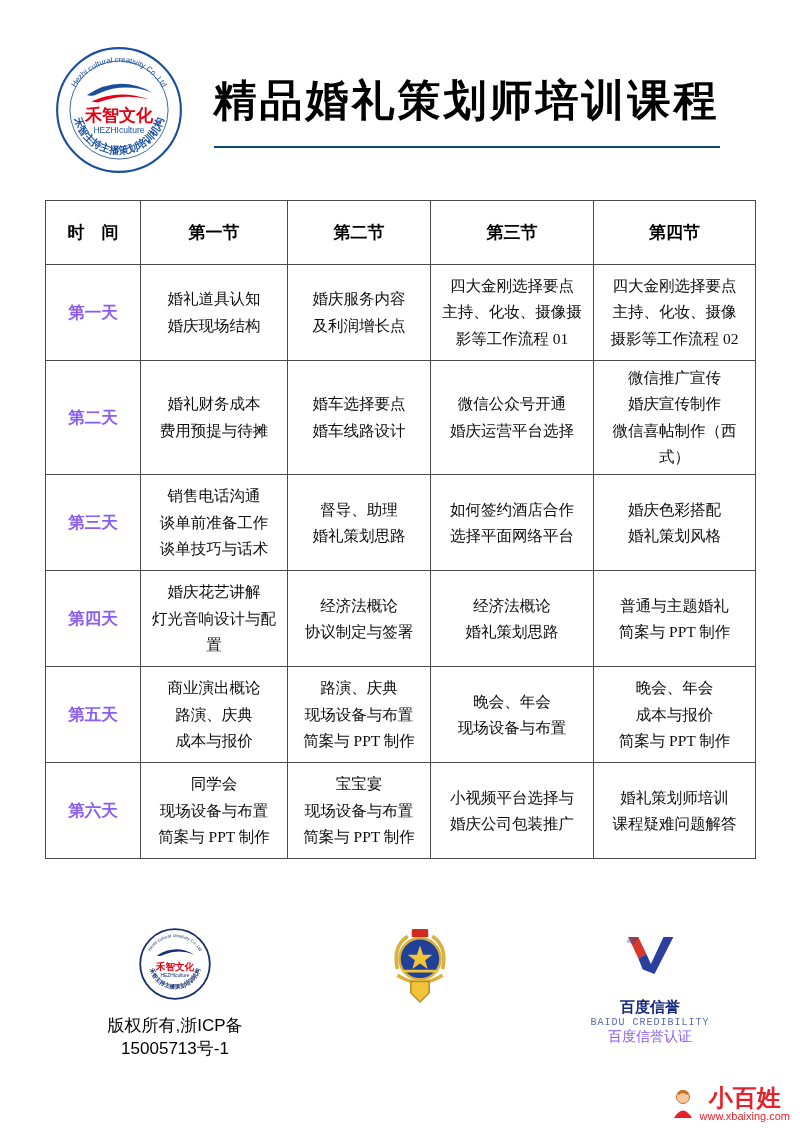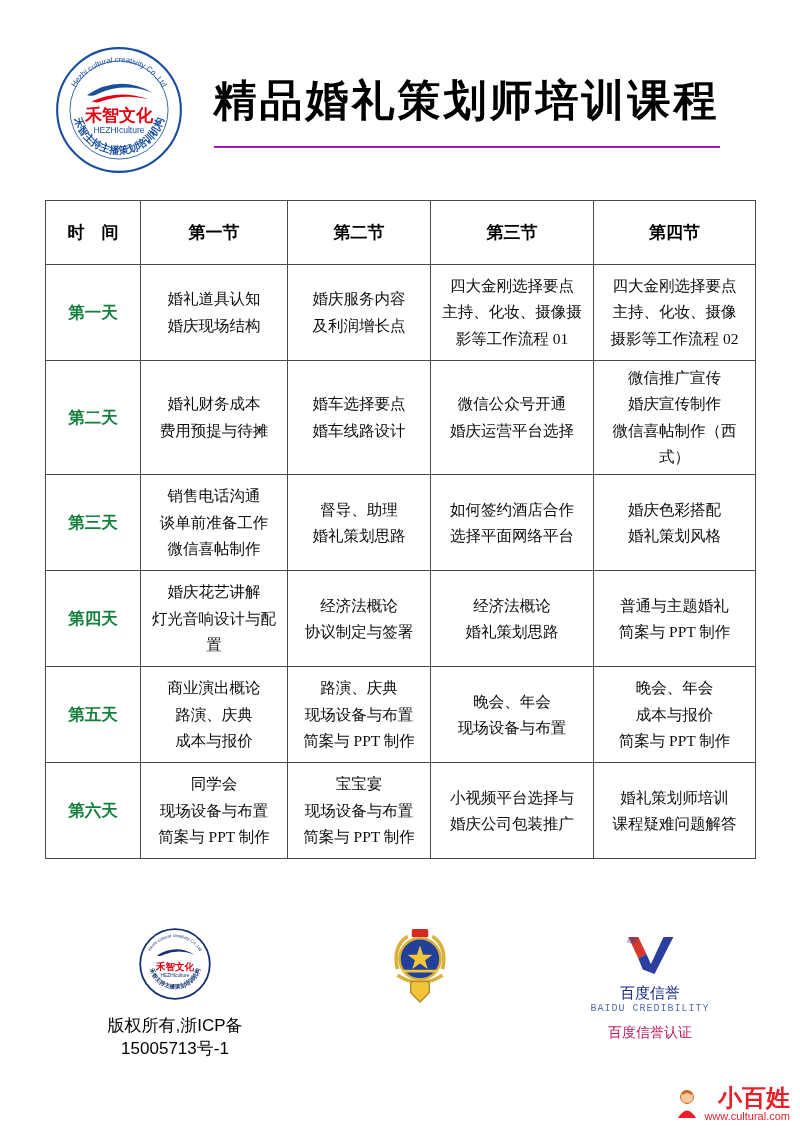--- a/index.html
+++ b/index.html
@@ -18,21 +18,21 @@
   }
   .logo-wrap{width:128px;height:128px;flex:0 0 auto;}
   .title-wrap{flex:1;text-align:center;padding-right:10px;}
   .page-title{
     display:inline-block;
     margin:0;
     font-size:43px;
     font-weight:bold;
     letter-spacing:3px;
     color:#000;
-    border-bottom:2px solid #a21caf;
+    border-bottom:2px solid #0c4a6e;
     padding-bottom:16px;
     white-space:nowrap;
   }
   
   table.course{
     position:absolute;top:200px;left:45px;
     width:710px;
     border-collapse:collapse;
     table-layout:fixed;
     border-radius:28px;
@@ -41,37 +41,37 @@
     border:1px solid #4a4a4a;
     text-align:center;
     vertical-align:middle;
     white-space:pre-line;
     padding:4px 4px;
   }
   table.course thead tr{height:64px;}
   table.course tbody tr{height:96px;}
   table.course thead th{font-size:17px;font-weight:bold;color:#000;}
   td.course-cell{font-size:15.5px;line-height:1.7;color:#0d0d0d;}
-  th.day-cell{font-size:16.5px;font-weight:bold;color:#15803d;}
+  th.day-cell{font-size:16.5px;font-weight:bold;color:#8b5cf6;}
   
   .footer-block{position:absolute;text-align:center;}
   .footer-left{top:928px;left:80px;width:190px;}
   .footer-center{top:928px;left:310px;width:220px;}
   .footer-right{top:932px;left:585px;width:130px;}
   .copyright-text{margin-top:10px;font-size:17px;color:#000000;font-family:"Liberation Sans","DejaVu Sans",sans-serif;}
   .security-text{margin-top:6px;font-size:15.5px;font-weight:bold;color:#000;}
-  .baidu-name{margin-top:2px;font-size:15px;font-weight:normal;color:#14277d;}
+  .baidu-name{margin-top:16px;font-size:15px;font-weight:bold;color:#14277d;}
   .baidu-sub{font-size:10px;letter-spacing:1px;color:#5a6bb0;font-family:Liberation Mono, monospace;}
-  .baidu-cert{margin-top:10px;font-size:14px;color:#be185d;}
+  .baidu-cert{font-size:14px;color:#8b5cf6;}
   
   .watermark{
     position:absolute;right:10px;bottom:6px;
     display:flex;align-items:center;gap:4px;
   }
-  .wm-texts{text-align:right;}
+  .wm-texts{text-align:center;}
   .wm-name{font-size:24px;font-weight:bold;color:#e6212a;line-height:1;}
   .wm-url{font-size:11px;color:#e6212a;font-family:"Liberation Sans","DejaVu Sans",sans-serif;}
   svg{display:block;}
 </style>
 </head>
 <body>
 
 <div class="page">
 
   <div class="header">
@@ -140,21 +140,21 @@
           <td class="course-cell">微信公众号开通
 婚庆运营平台选择</td>
           <td class="course-cell">微信推广宣传
 婚庆宣传制作
 微信喜帖制作（西式）</td>
         </tr>
         <tr>
           <th class="day-cell">第三天</th>
           <td class="course-cell">销售电话沟通
 谈单前准备工作
-微信喜帖制作</td>
+谈单技巧与话术</td>
           <td class="course-cell">督导、助理
 婚礼策划思路</td>
           <td class="course-cell">如何签约酒店合作
 选择平面网络平台</td>
           <td class="course-cell">婚庆色彩搭配
 婚礼策划风格</td>
         </tr>
         <tr>
           <th class="day-cell">第四天</th>
           <td class="course-cell">婚庆花艺讲解
@@ -249,17 +249,17 @@
   <div class="watermark">
     <span>
       <svg width="26" height="32" viewBox="0 0 26 32">
         <circle cx="13" cy="9" r="6.5" fill="#f6c9a0" stroke="#c96f2a" stroke-width="1"></circle>
         <path d="M7,5 Q13,-1 19,5 L17,7 Q13,3 9,7 Z" fill="#c96f2a"></path>
         <path d="M4,30 Q13,15 22,30 Z" fill="#e6212a"></path>
       </svg>
     </span>
     <span class="wm-texts">
       <div class="wm-name">小百姓</div>
-      <div class="wm-url">www.cultural.com</div>
+      <div class="wm-url">www.xbaixing.com</div>
     </span>
   </div>
 
 </div>
 
 </body></html>

